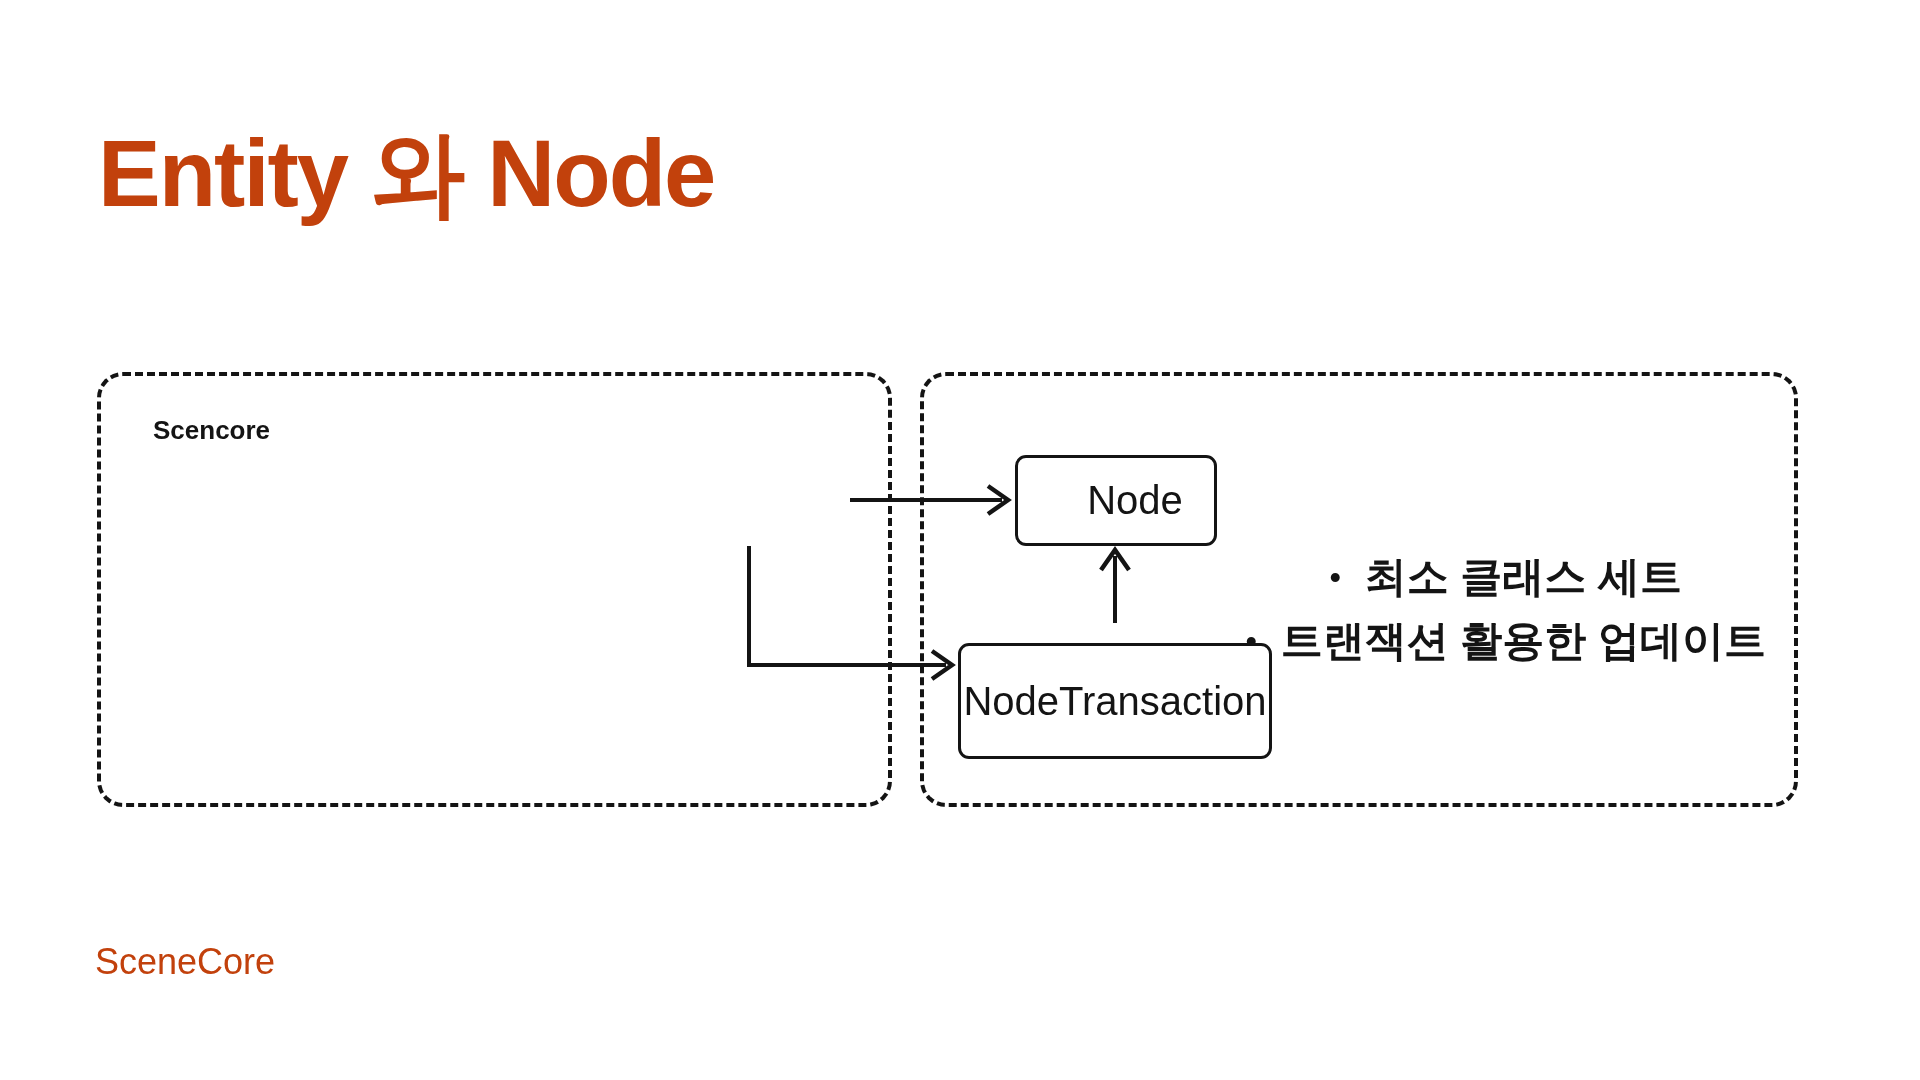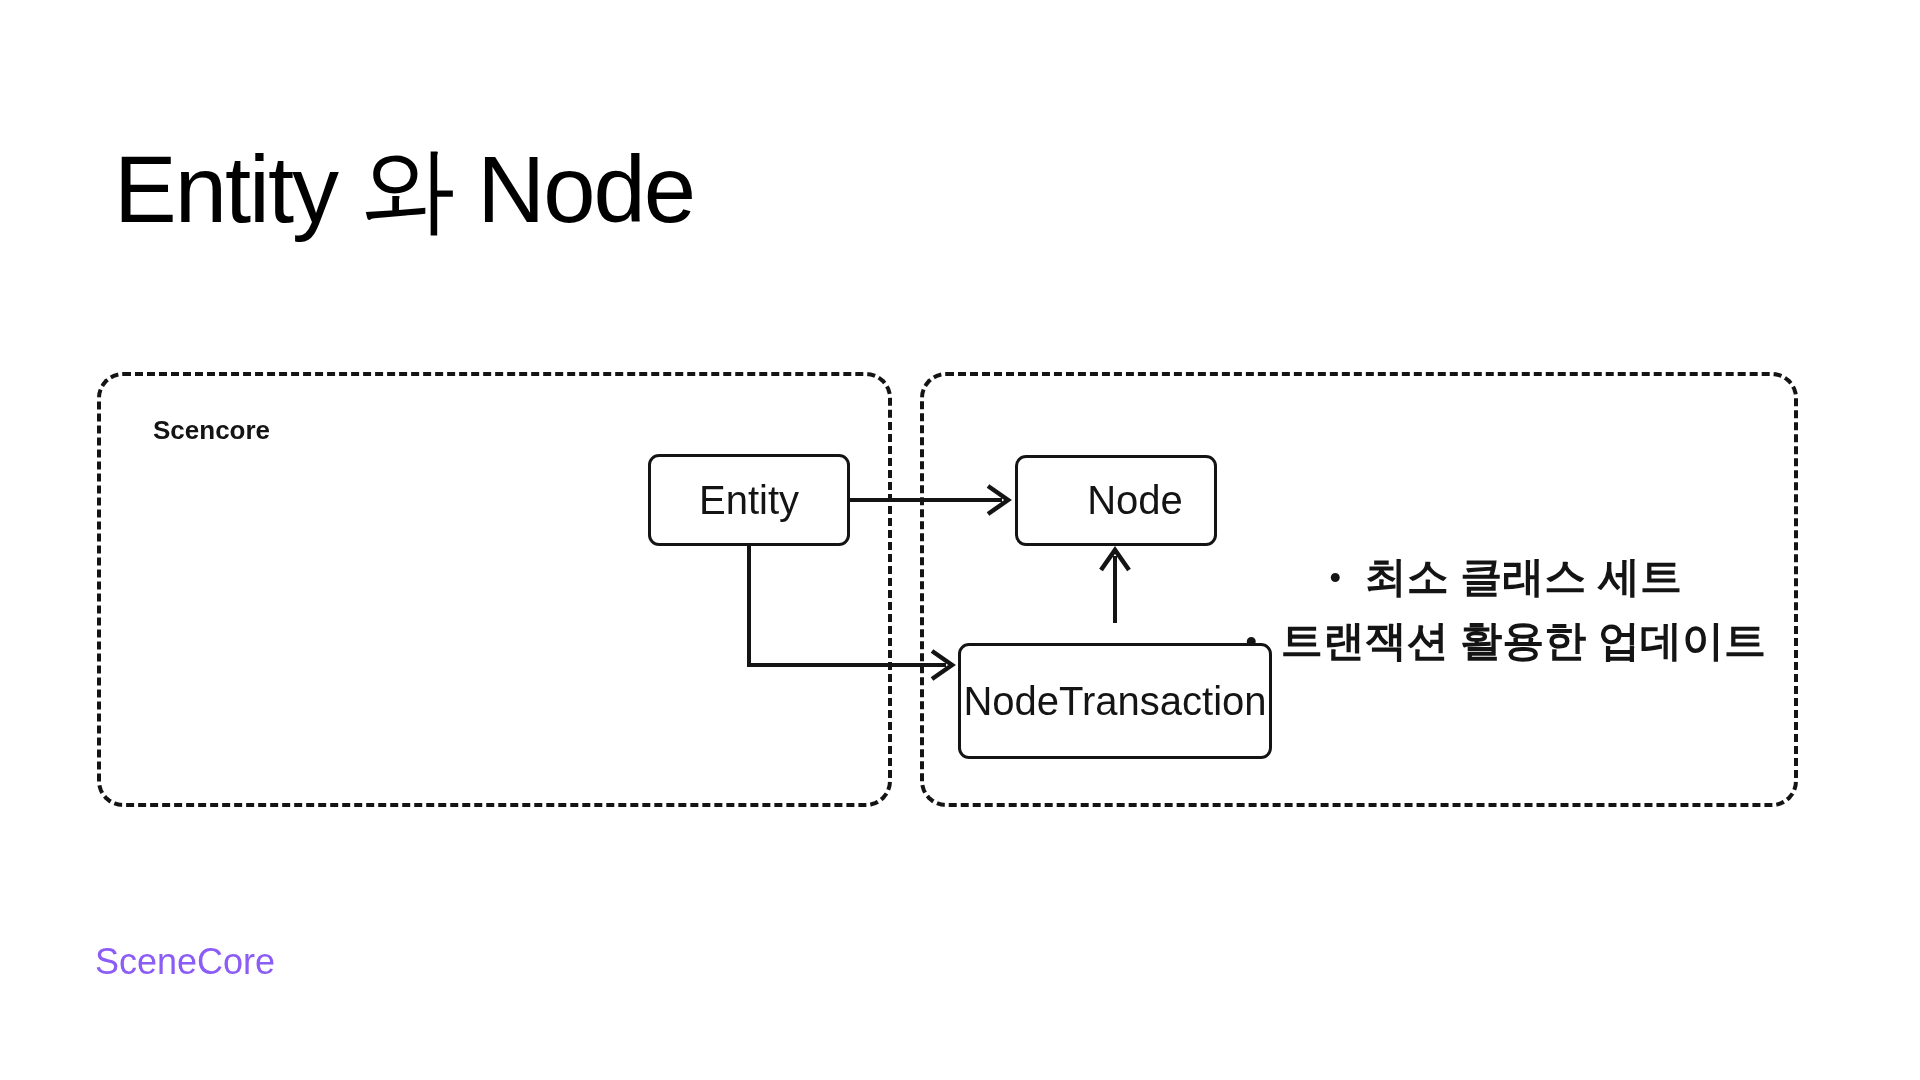--- a/index.html
+++ b/index.html
@@ -15,26 +15,26 @@
   .slide {
     position: relative;
     width: 1920px;
     height: 1080px;
     background: #ffffff;
   }
   .title {
     position: absolute;
     left: 98px;
     top: 118px;
-    margin: 16px;
+    margin: 0;
     font-size: 94px;
     line-height: 112px;
-    font-weight: 400;
+    font-weight: 700;
     letter-spacing: -2px;
-    color: #000000;
+    color: #c2410c;
   }
   .panel {
     position: absolute;
     top: 372px;
     height: 435px;
     box-sizing: border-box;
     border: 4px dashed #141414;
     border-radius: 26px;
     background: transparent;
   }
@@ -102,21 +102,21 @@
   .box-entity { left: 648px;  top: 454px; width: 202px; height: 92px; }
   .box-node   { left: 1015px; top: 455px; width: 202px; height: 91px; padding-left: 38px; }
   .box-nodetx { left: 958px;  top: 643px; width: 314px; height: 116px; }
   .footer {
     position: absolute;
     left: 95px;
     top: 940px;
     font-size: 36px;
     font-weight: 500;
     line-height: 44px;
-    color: #8b5cf6;
+    color: #c2410c;
   }
 </style>
 </head>
 <body>
 
 <div class="slide">
 
   <h1 class="title">Entity 와 Node</h1>
 
   <div class="panel panel-left">
@@ -141,23 +141,20 @@
       <polyline points="749,546 749,665 946,665" stroke-width="4"></polyline>
       <polyline points="932,651 952,665 932,679" stroke-width="4.5"></polyline>
     </g>
 
     <g stroke="#141414" fill="none">
       <line x1="1115" y1="623" x2="1115" y2="556" stroke-width="4"></line>
       <polyline points="1101,570 1115,550 1129,570" stroke-width="4.5"></polyline>
     </g>
   </svg>
 
-  <div class="node-box box-entity">
-    <span>Entity</span>
-  </div>
   <div class="node-box box-node">
     <span>Node</span>
   </div>
   <div class="node-box box-nodetx">
     <span>NodeTransaction</span>
   </div>
 
   <div class="footer">SceneCore</div>
 
 </div>

